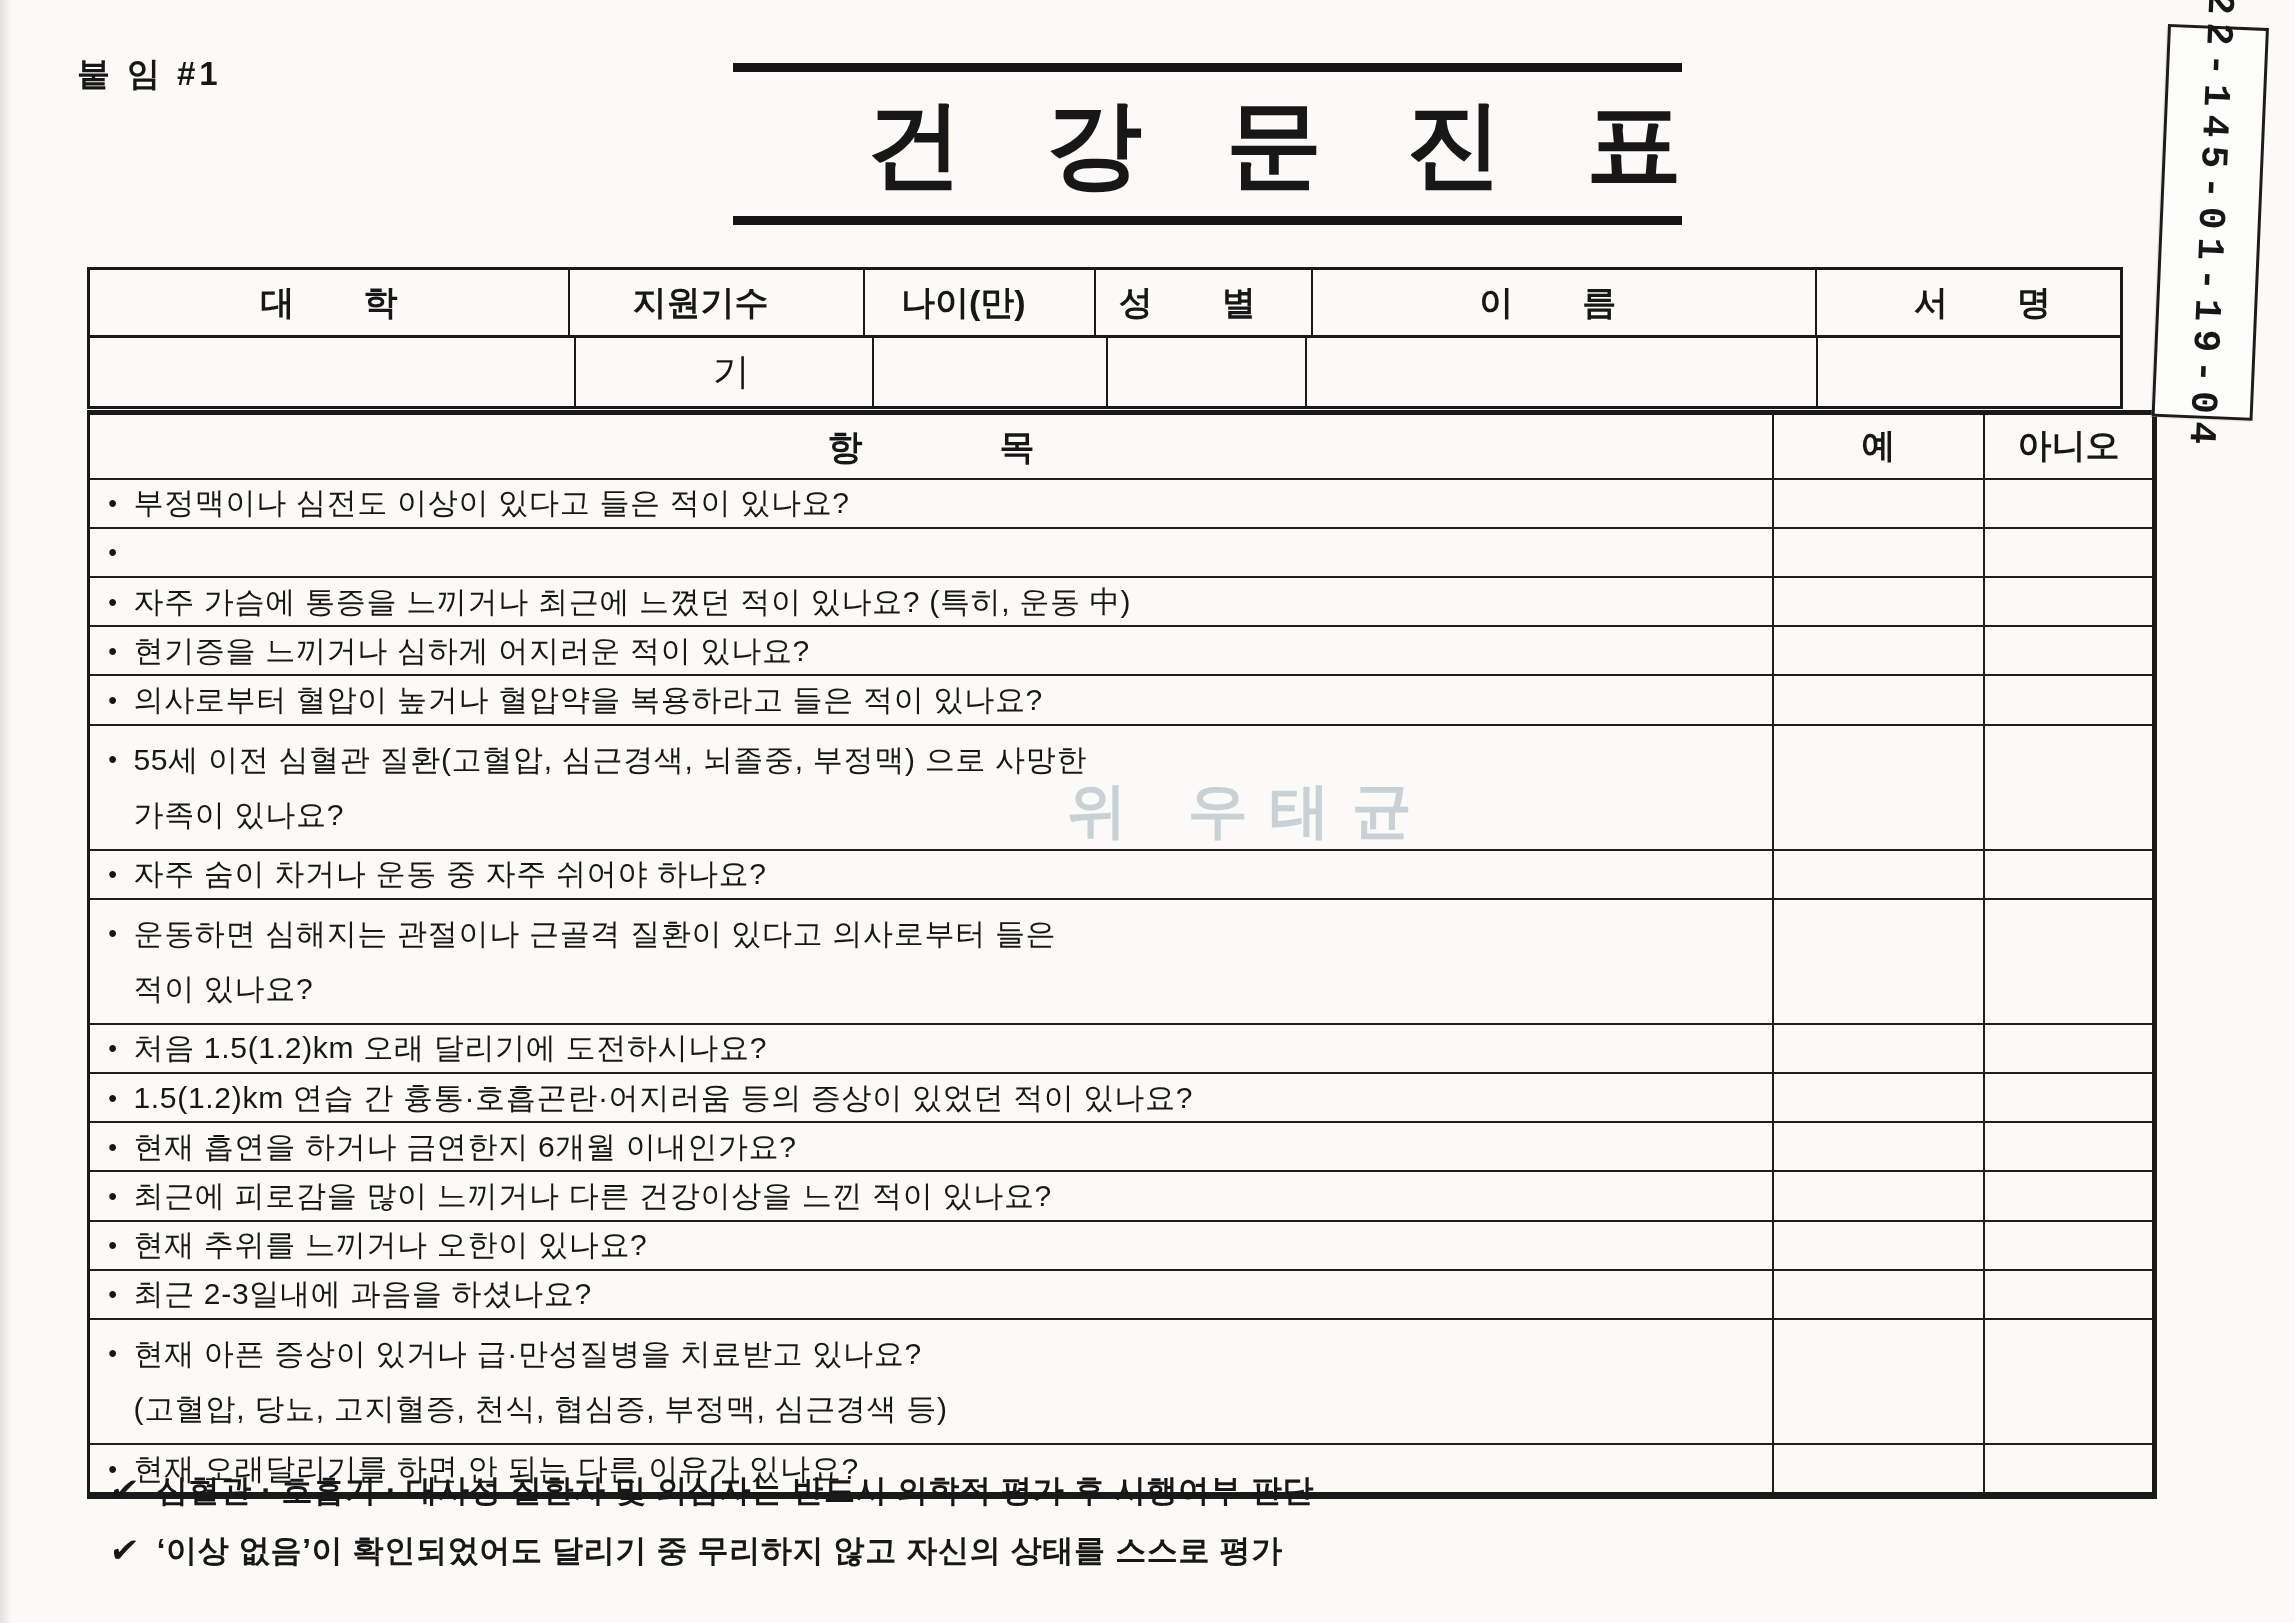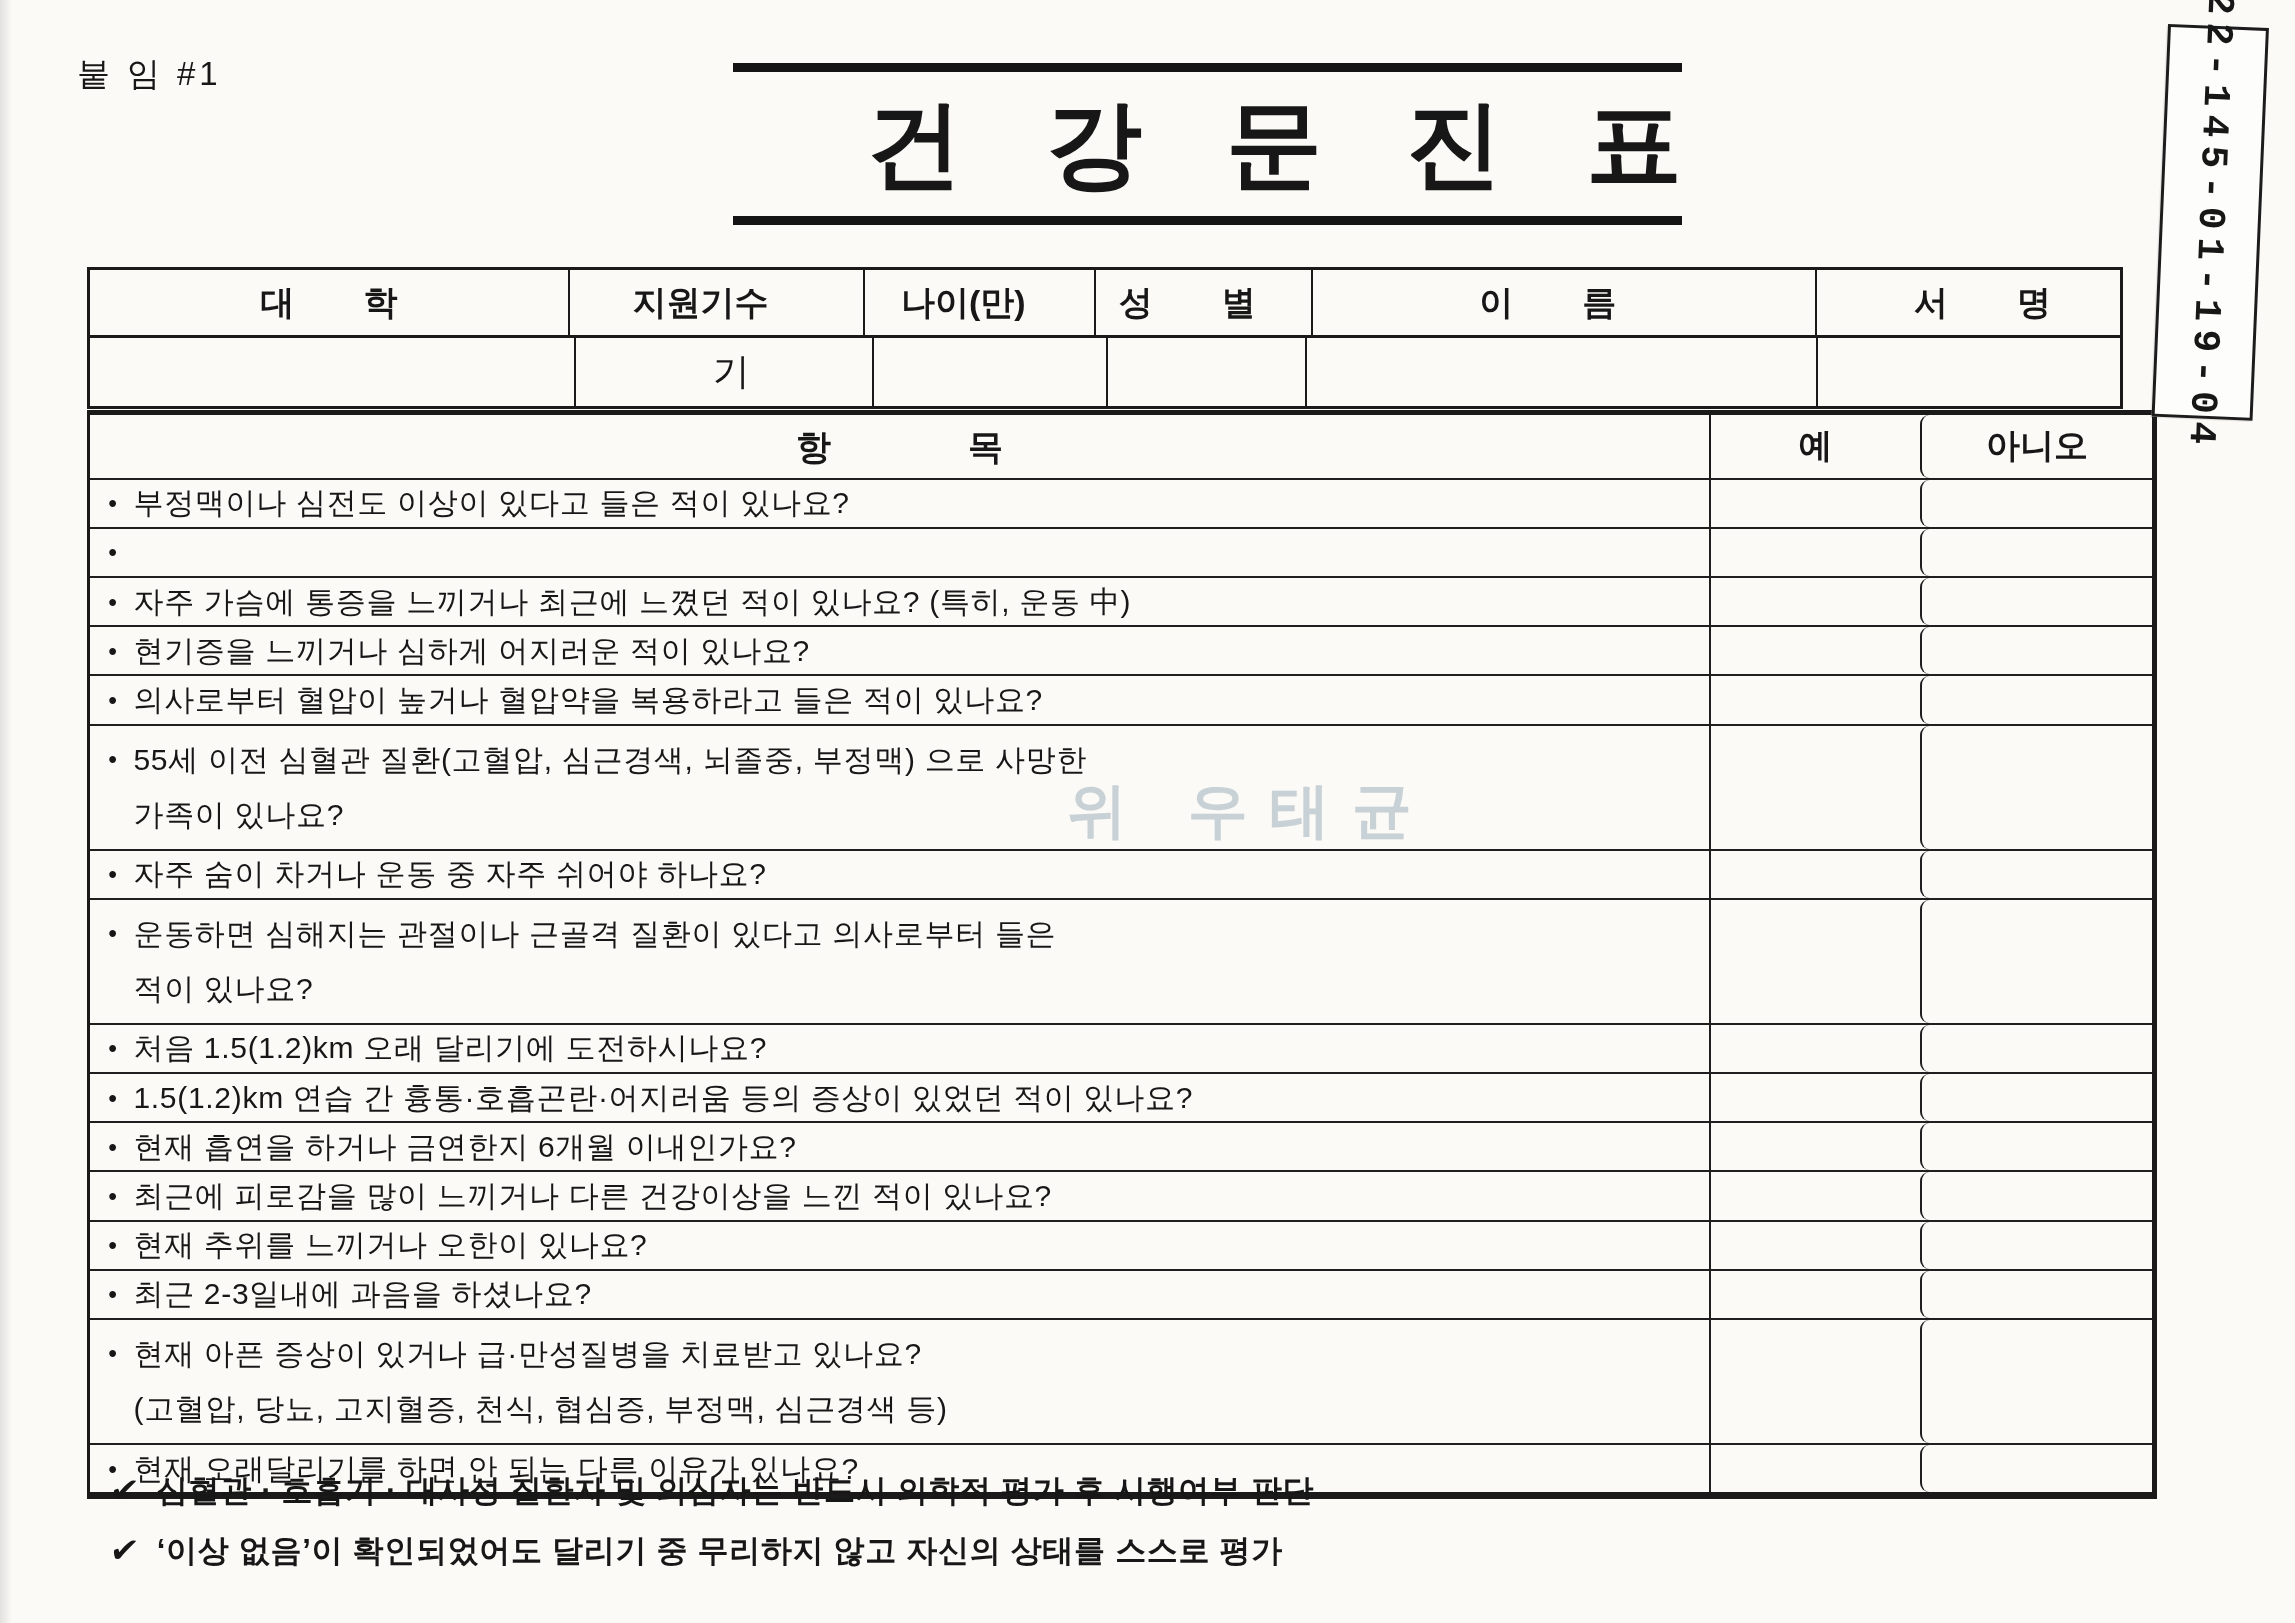--- a/index.html
+++ b/index.html
@@ -9,21 +9,21 @@
     width:2295px; height:1623px;
     background:#fbfaf7;
     font-family:"Liberation Sans","DejaVu Sans",sans-serif;
     color:#171717;
     overflow:hidden;
   }
 
   
   .attachment {
     position:absolute; left:77px; top:52px;
-    font-size:33px; font-weight:normal; letter-spacing:3.9px;
+    font-size:33px; font-weight:bold; letter-spacing:3.9px;
     white-space:pre;
   }
 
   
   .title-block {
     position:absolute; left:733px; top:63px; width:949px;
     border-top:9.2px solid #141414;
     border-bottom:9.2px solid #141414;
     padding:9.2px 0 5.2px 0;
     text-align:right;
@@ -98,21 +98,21 @@
     padding:9.2px 0 6.5px 0;
     font-size:35px; font-weight:bold;border-radius:10px;
   }
   .hcell-item span { letter-spacing:137px; text-indent:137px; white-space:pre; }
   .hcell-ans {
     display:flex; align-items:center; justify-content:center;
     border-left:2.6px solid #1a1a1a;
     font-size:34px; font-weight:bold;
   }
   .col-yes { width:211px; }
-  .col-no  { width:232px;border-radius:9px; }
+  .col-no  { width:169px; }
 
   .qrow { display:flex; border-top:2.6px solid #1f1f1f; }
   .qcell {
     flex:1;
     display:flex; align-items:center;
     padding:4.6px 13px 4.6px 18.3px;
     font-size:30px; line-height:38px;
     letter-spacing:0.7px;
   }
   .qrow.tall .qcell { line-height:55px; padding-top:6.5px; padding-bottom:6.5px; }

